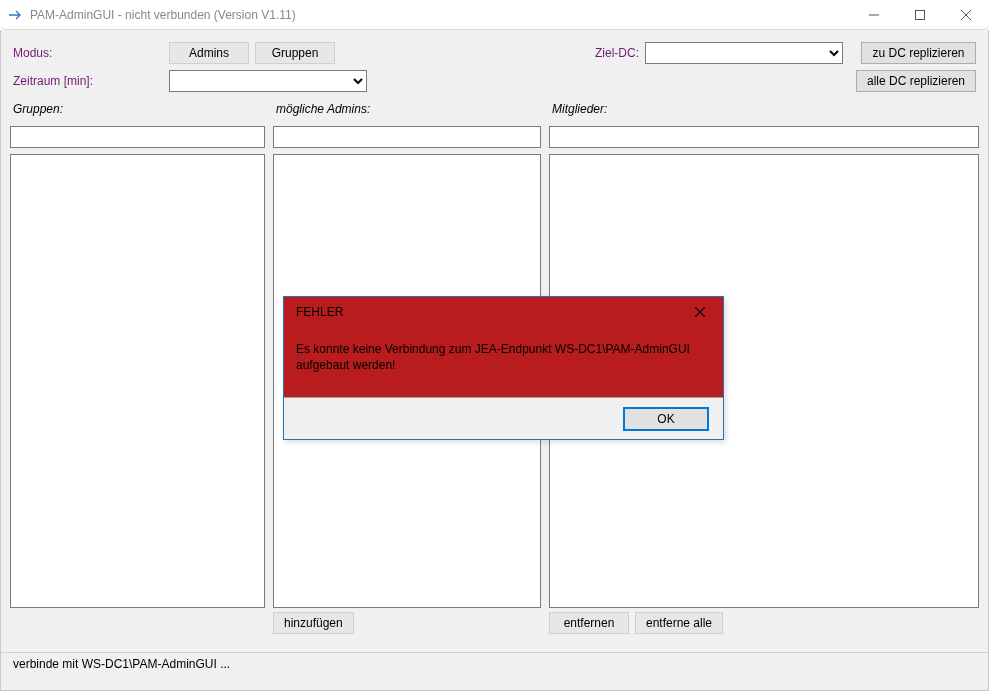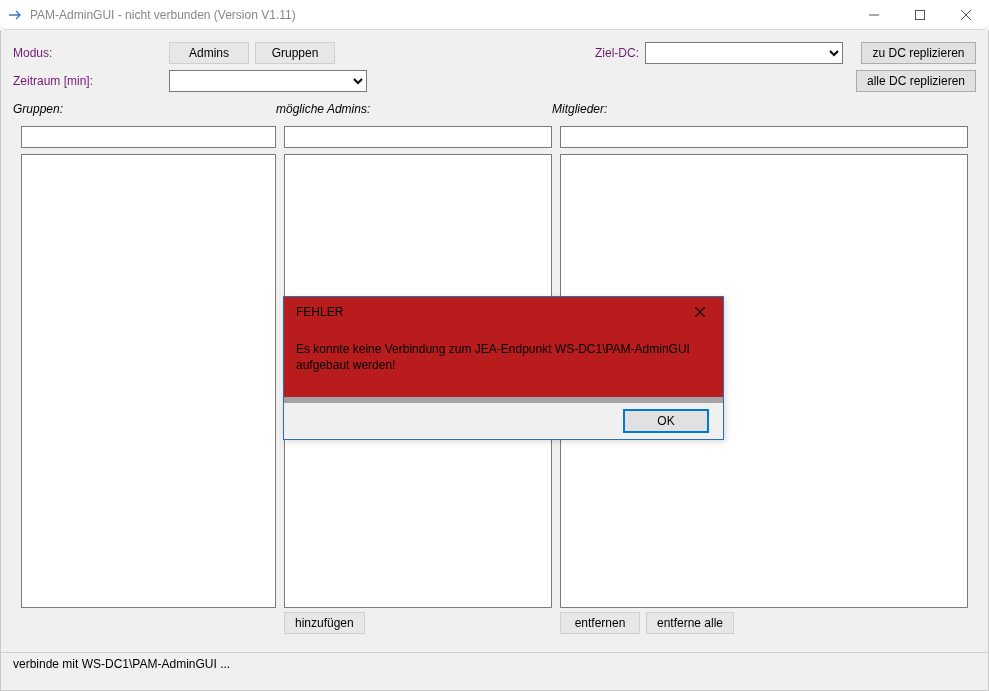--- a/index.html
+++ b/index.html
@@ -89,21 +89,21 @@
   .col-labels {
     display: flex;
     padding: 8px 12px 2px 12px;
     gap: 8px;
     font-style: italic;
   }
   .col-labels > div { }
   
   .columns {
     display: flex;
-    padding: 0 20px;
+    padding: 0 9px;
     gap: 8px;
     position: absolute;
     top: 96px;
     left: 0; right: 0;
     bottom: 50px;
   }
   .col { display: flex; flex-direction: column; }
   .col1 { width: 255px; }
   .col2 { width: 268px; }
   .col3 { flex: 1; }
@@ -160,21 +160,21 @@
     display: flex; align-items: center; justify-content: center;
     cursor: pointer;
   }
   .dialog-body {
     padding: 14px 12px 24px 12px;
     font-size: 12px;
     line-height: 1.35;
   }
   .dialog-footer {
     background: #f0f0f0;
-    border-top: 6px solid #a3a3a3;
+    border-top: 1px solid #a3a3a3;
     height: 42px;
     display: flex;
     align-items: center;
     justify-content: flex-end;
     padding-right: 14px;
   }
   .dialog-footer .btn-ok {
     width: 86px; height: 24px;
     background: #e1e1e1;
     border: 2px solid #0078d7;

